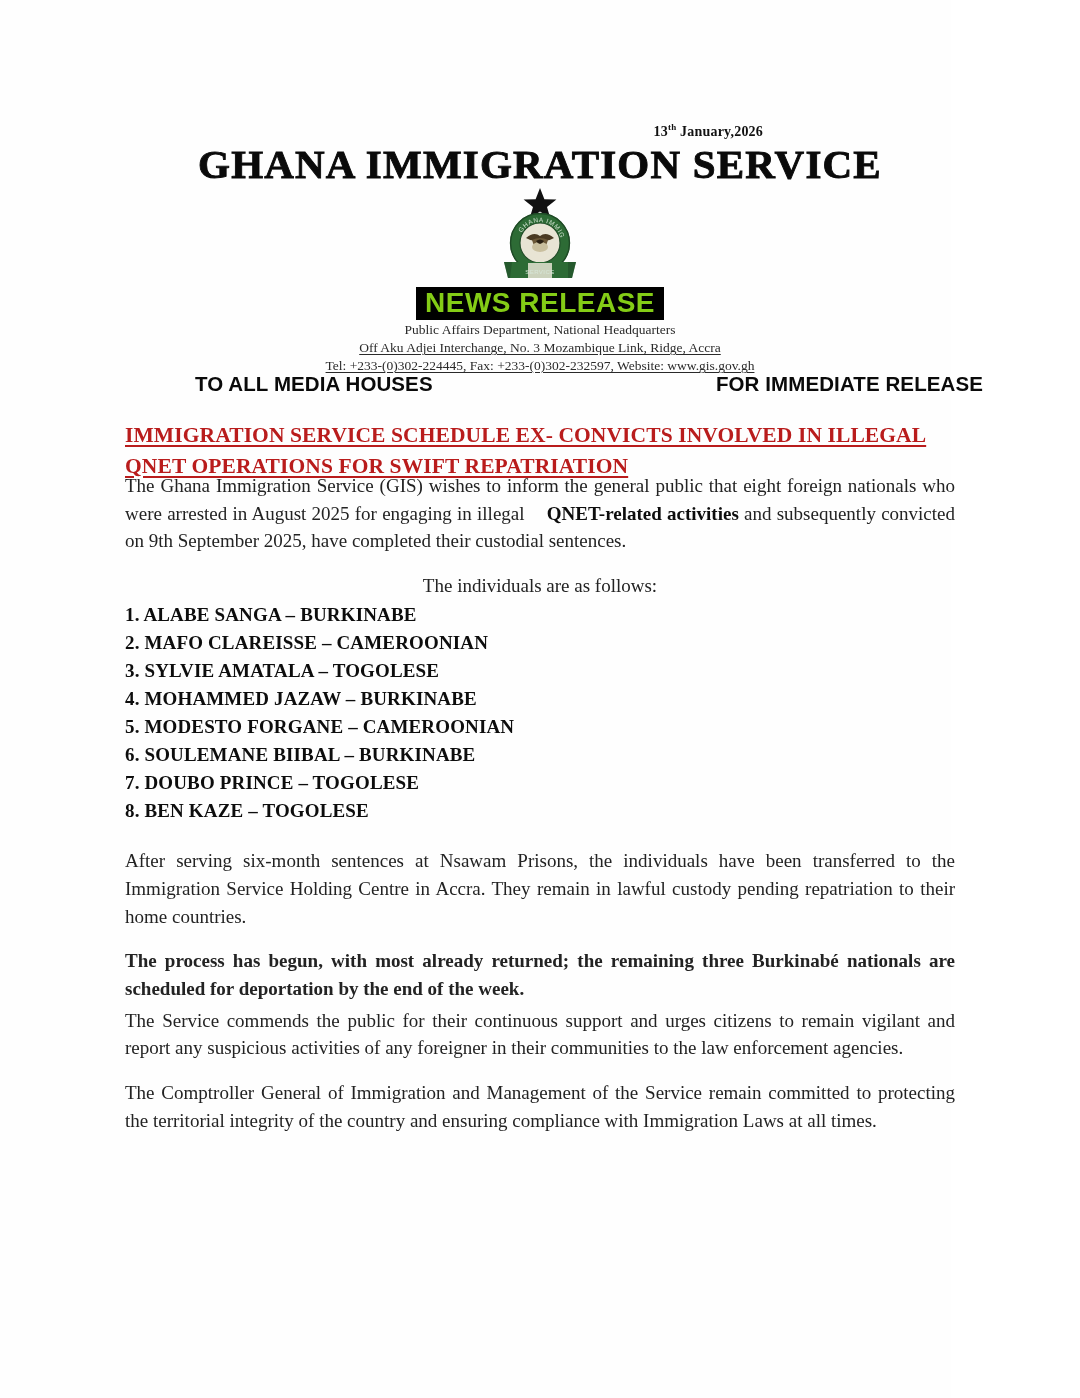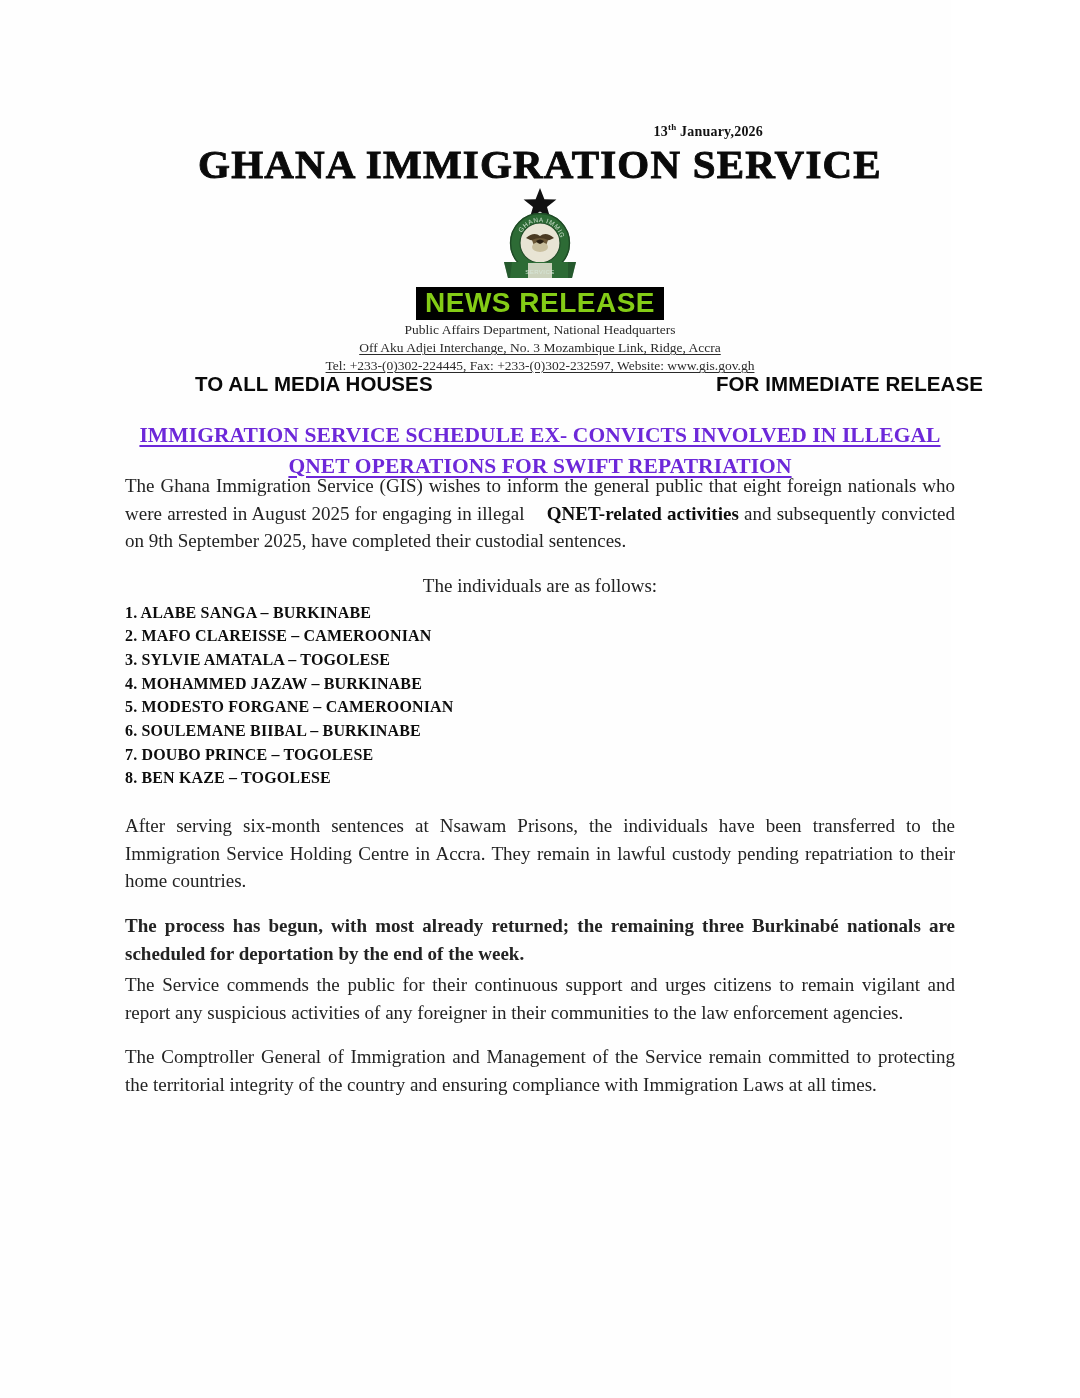--- a/index.html
+++ b/index.html
@@ -130,27 +130,26 @@
     color: #0a0a0a;
     margin-left: 47px;
   }
 
   
   .headline {
     position: absolute;
     top: 420px;
     left: 125px;
     width: 830px;
-    text-align: center;
     font-family: "Liberation Serif", serif;
     font-weight: bold;
     font-size: 21.5px;
     letter-spacing: 0.1px;
     line-height: 1.42;
-    color: #6d28d9;
+    color: #b91c1c;
   }
   .headline .hl {
     display: block;
     text-decoration: underline;
     text-decoration-thickness: 1.6px;
     text-underline-offset: 3px;
   }
 
   
   .body-area {
@@ -174,21 +173,21 @@
     margin: 0 0 1px 0;
     text-align: center;
   }
   .name-list {
     list-style: none;
     margin: 0 0 0 0;
     padding: 0;
   }
   .name-list li {
     font-weight: bold;
-    font-size: 16px;
+    font-size: 19px;
     letter-spacing: 0.15px;
     line-height: 1.48;
     color: #0d0d0d;
     white-space: nowrap;
   }
   .spacer-lg { height: 22px; }
 </style>
 </head>
 <body>
 

